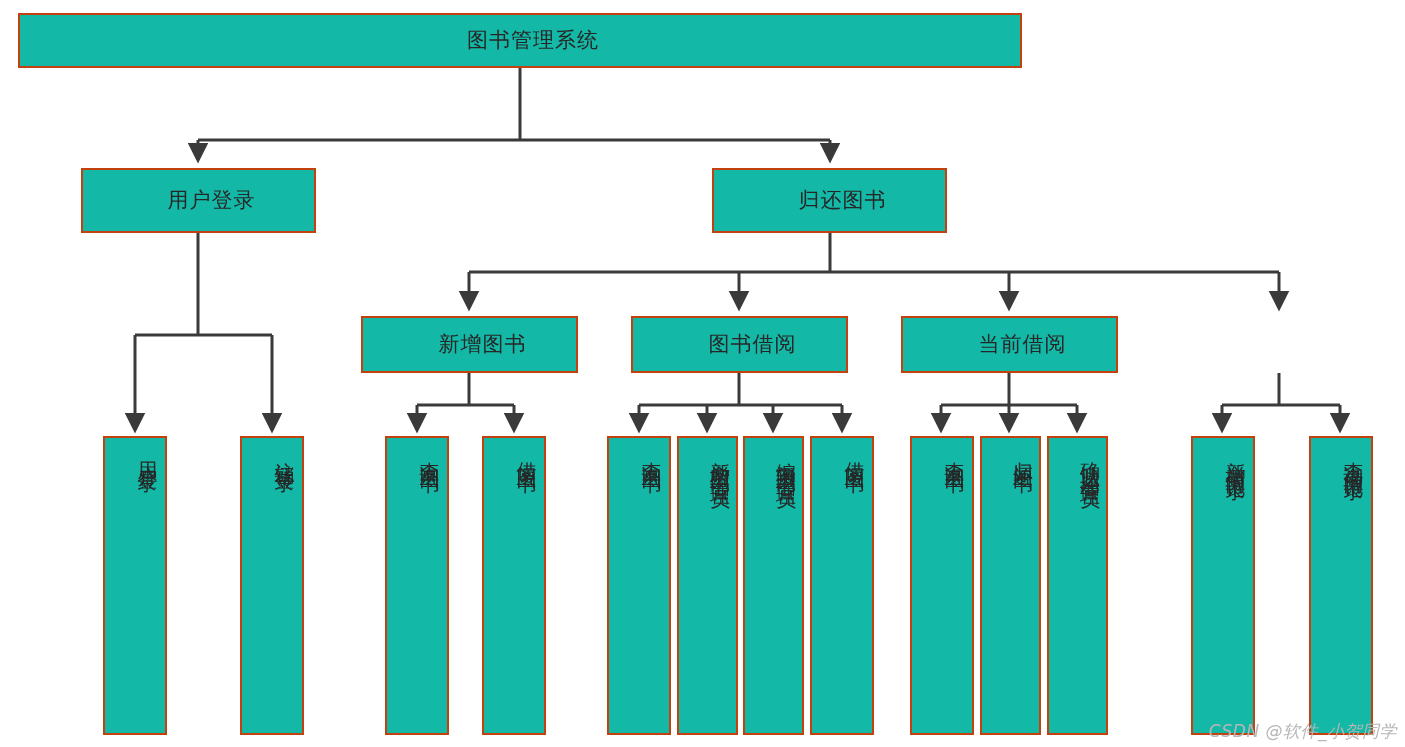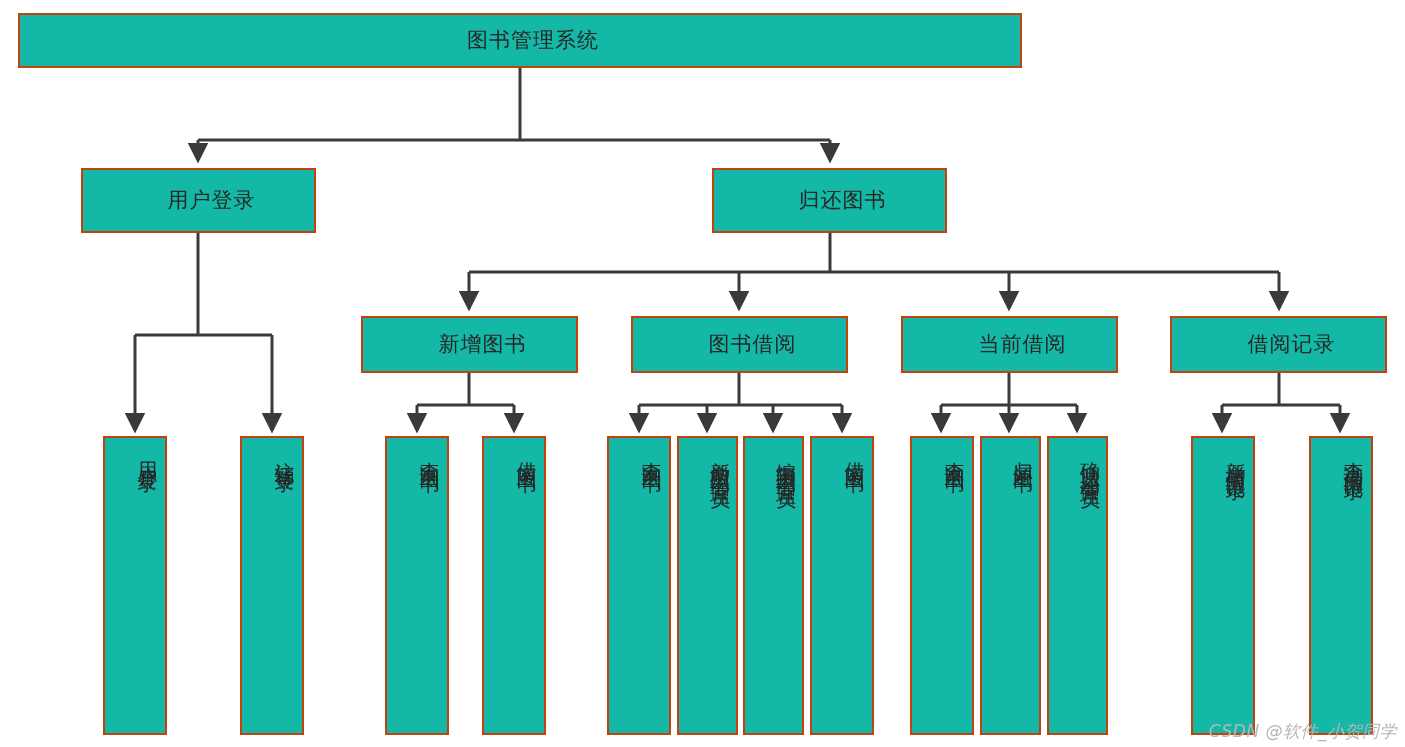--- a/index.html
+++ b/index.html
@@ -140,23 +140,20 @@
   </div>
 
   <div class="node" style="left:631px; top:316px; width:217px; height:57px;">
     <span class="lbl">图书借阅</span>
   </div>
 
   <div class="node" style="left:901px; top:316px; width:217px; height:57px;">
     <span class="lbl">当前借阅</span>
   </div>
 
-  <div class="node" style="left:1170px; top:316px; width:217px; height:57px;">
-    <span class="lbl">借阅记录</span>
-  </div>
 
   <div class="node vert" style="left:103px; top:436px; width:64px; height:299px;">
     <span class="lbl">用户登录</span>
   </div>
   <div class="node vert" style="left:240px; top:436px; width:64px; height:299px;">
     <span class="lbl">注销登录</span>
   </div>
 
   <div class="node vert" style="left:385px; top:436px; width:64px; height:299px;">
     <span class="lbl">查询图书</span>

